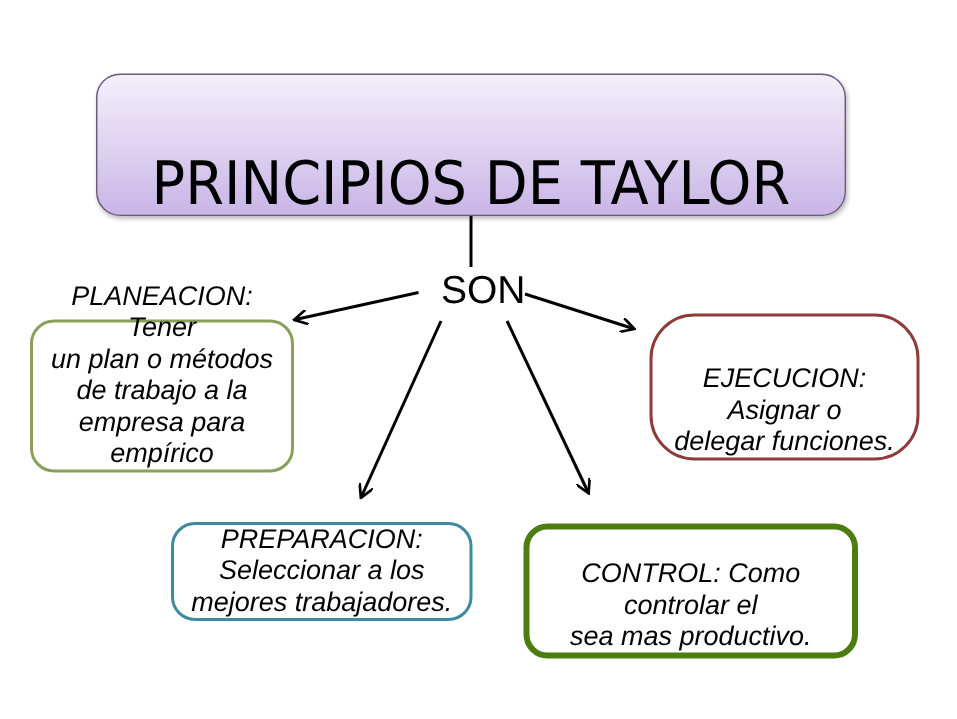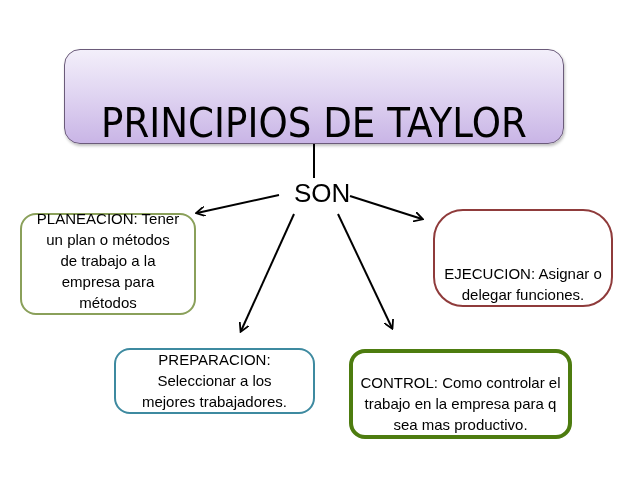--- a/index.html
+++ b/index.html
@@ -22,21 +22,21 @@
     }
     .title-text {
       font-family: "DejaVu Sans", "Liberation Sans", sans-serif;
       font-size: 40px; letter-spacing: 0px; line-height: 1;
       transform: scaleX(0.93);
     }
     .son {
       position: absolute; left: 294px; top: 181px; width: 52px;
       text-align: center; font-size: 26px; line-height: 24px;
     }
-    .node-text { font-size: 15px; line-height: 21px; padding: 0 6px; }
+    .node-text { font-size: 18px; line-height: 21px; padding: 0 6px; font-style: italic; }
     .plan { left: 20px; top: 213px; width: 176px; height: 102px; border: 2px solid #8aa05a; border-radius: 16px; }
     .plan .node-text { line-height: 21px; padding-top: 2px; }
     .ejec { left: 433px; top: 209px; width: 180px; height: 98px; border: 2px solid #8f3b3b; border-radius: 30px; }
     .prep { left: 114px; top: 348px; width: 201px; height: 66px; border: 2px solid #3e8aa0; border-radius: 16px; }
     .ctrl { left: 349px; top: 349px; width: 223px; height: 90px; border: 4px solid #4d7c0f; border-radius: 16px; }
     svg.connectors { position: absolute; left: 0; top: 0; width: 638px; height: 479px; pointer-events: none; }
   </style>
 </head>
 <body>
 
@@ -58,21 +58,21 @@
 </div>
 
 <div class="son">SON</div>
 
 <div class="box plan">
   <div class="node-text">
     <div>PLANEACION: Tener</div>
     <div>un plan o métodos</div>
     <div>de trabajo a la</div>
     <div>empresa para</div>
-    <div>métodos</div>
+    <div>empírico</div>
   </div>
 </div>
 
 <div class="box ejec">
   <div class="node-text">
     <div>EJECUCION: Asignar o</div>
     <div>delegar funciones.</div>
   </div>
 </div>
 
@@ -80,16 +80,15 @@
   <div class="node-text">
     <div>PREPARACION:</div>
     <div>Seleccionar a los</div>
     <div>mejores trabajadores.</div>
   </div>
 </div>
 
 <div class="box ctrl">
   <div class="node-text">
     <div>CONTROL: Como controlar el</div>
-    <div>trabajo en la empresa para q</div>
     <div>sea mas productivo.</div>
   </div>
 </div>
 
 </body></html>

